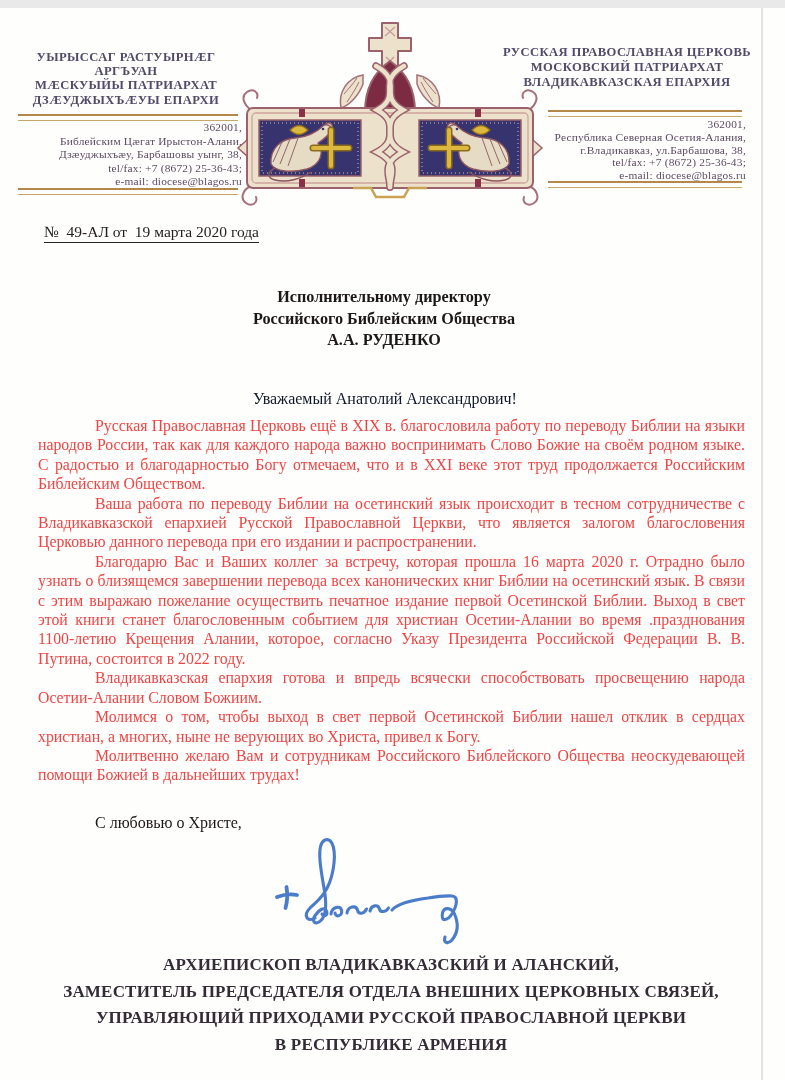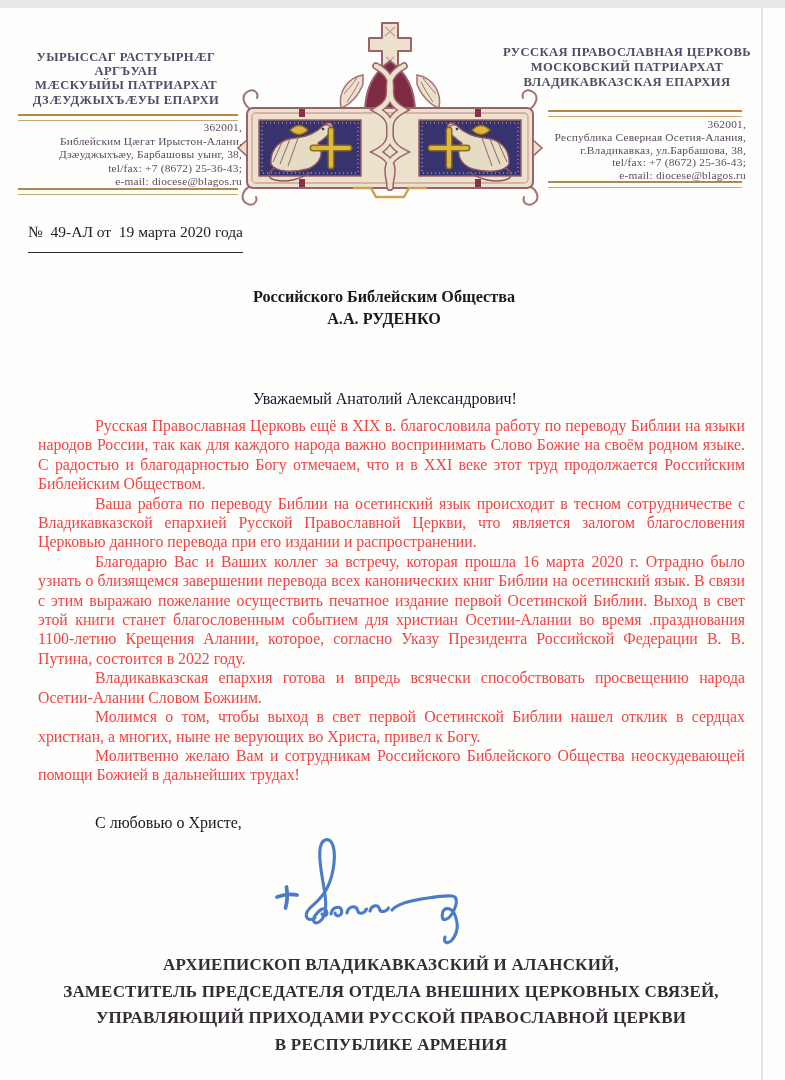--- a/index.html
+++ b/index.html
@@ -18,22 +18,22 @@
   .gr-l1{left:18px;width:220px;top:106px;}
   .gr-l2{left:18px;width:220px;top:180px;}
   .gr-r1{left:548px;width:194px;top:102px;}
   .gr-r2{left:548px;width:194px;top:173px;}
   .addr{position:absolute;text-align:right;color:#5c4a63;
     font-size:11.4px;line-height:13.5px;letter-spacing:.2px;}
   .addr.left{left:14px;top:113px;width:228px;}
   .addr.right{left:544px;top:110px;width:202px;line-height:12.8px;}
   .emblem{position:absolute;left:235px;top:12px;width:310px;height:200px;}
   
-  .refline{position:absolute;left:28px;top:215px;font-size:15.5px;color:#262024;
-    border-bottom:1.2px solid #2a2528;padding-bottom:11px;white-space:pre;}
+  .refline{position:absolute;left:44px;top:215px;font-size:15.5px;color:#262024;
+    border-bottom:1.2px solid #2a2528;padding-bottom:1px;white-space:pre;}
   
   .recipient{position:absolute;left:0;top:279px;width:768px;text-align:center;
     font-weight:bold;font-size:16.2px;line-height:21.5px;color:#1c1817;}
   .salutation{position:absolute;left:0;top:382px;width:770px;text-align:center;
     font-size:16px;color:#0f172a;}
   .body-text{position:absolute;left:38px;right:40px;top:408px;
     font-size:15.8px;line-height:19.4px;text-align:justify;color:#ef4444;}
   .body-text p{margin:0;text-indent:57px;}
   .closing{position:absolute;left:95px;top:806px;font-size:16px;color:#1c1817;}
   .signature{position:absolute;left:265px;top:822px;width:215px;height:120px;}
@@ -156,20 +156,21 @@
       <path d="M141 46 C170 62 142 76 168 90 C142 104 168 118 142 132 C166 144 154 158 155 167" stroke="#ece1cb" stroke-width="4.5"></path>
       <path d="M169 46 C140 62 168 76 142 90 C168 104 142 118 168 132 C144 144 156 158 155 167" stroke="#ece1cb" stroke-width="4.5"></path>
     </g>
 
     <path d="M118 168 h18 l5 9 h28 l5 -9 h18" fill="none" stroke="#c9a254" stroke-width="2.5"></path>
   </svg>
 
   <div class="refline">№  49-АЛ от  19 марта 2020 года</div>
 
   <div class="recipient">
+    <div>Исполнительному директору</div>
     <div>Российского Библейским Общества</div>
     <div>А.А. РУДЕНКО</div>
   </div>
 
   <div class="salutation">Уважаемый Анатолий Александрович!</div>
 
   <div class="body-text">
     <p>Русская Православная Церковь ещё в XIX в. благословила работу по переводу Библии на языки народов России, так как для каждого народа важно воспринимать Слово Божие на своём родном языке. С радостью и благодарностью Богу отмечаем, что и в XXI веке этот труд продолжается Российским Библейским Обществом.</p>
     <p>Ваша работа по переводу Библии на осетинский язык происходит в тесном сотрудничестве с Владикавказской епархией Русской Православной Церкви, что является залогом благословения Церковью данного перевода при его издании и распространении.</p>
     <p>Благодарю Вас и Ваших коллег за встречу, которая прошла 16 марта 2020 г. Отрадно было узнать о близящемся завершении перевода всех канонических книг Библии на осетинский язык.  В связи с этим выражаю пожелание осуществить печатное издание первой Осетинской Библии. Выход в свет этой книги станет благословенным событием для христиан Осетии-Алании во время .празднования 1100-летию Крещения Алании, которое, согласно Указу Президента Российской Федерации В. В. Путина, состоится в 2022 году.</p>

